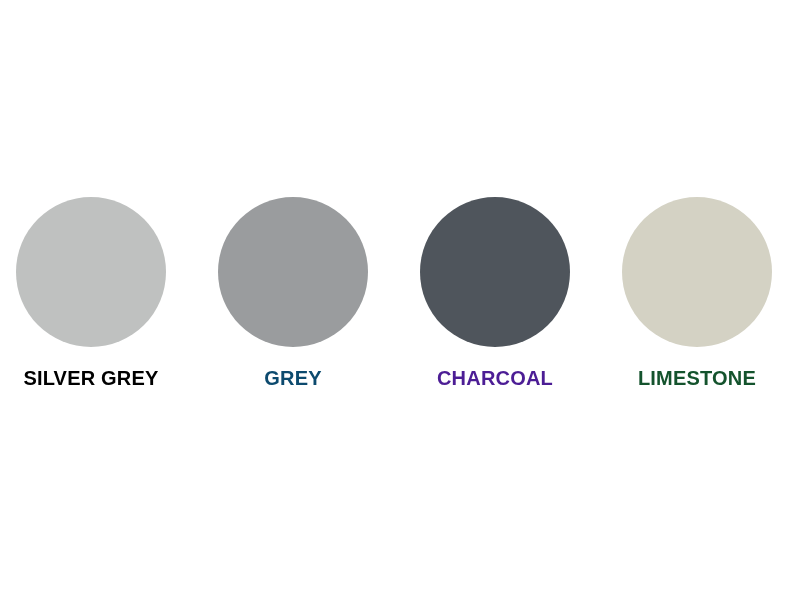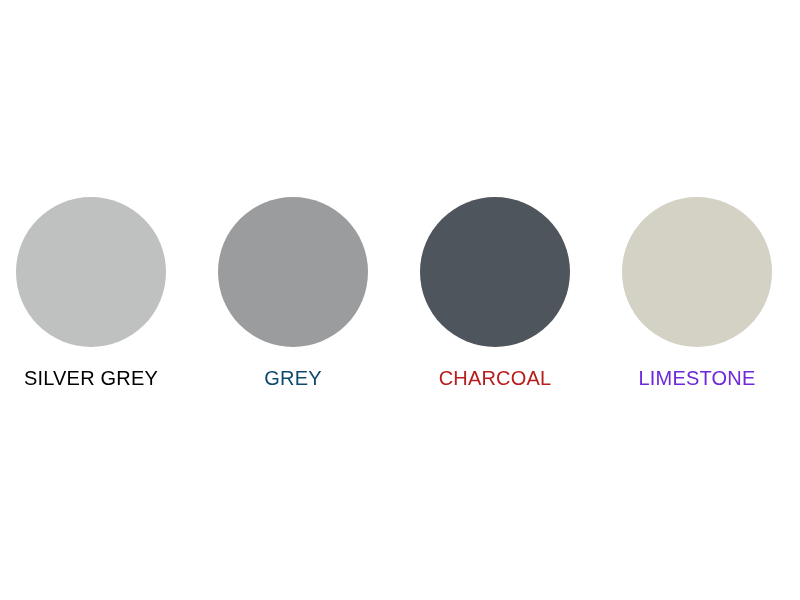--- a/index.html
+++ b/index.html
@@ -12,20 +12,21 @@
     height: 600px;
     background: #ffffff;
     font-family: "Liberation Sans", sans-serif;
     overflow: hidden;
   }
   #palette-board {
     position: relative;
     width: 788px;
     height: 600px;
     background: #ffffff;
+    font-weight: bold;
   }
   .swatch-row {
     position: absolute;
     left: 0;
     top: 197px;
     width: 800px;
     height: 200px;
     display: flex;
     flex-direction: row;
     align-items: flex-start;
@@ -70,22 +71,22 @@
       <div class="swatch-label" style="color: rgb(0, 0, 0);">SILVER GREY</div>
     </div>
 
     <div class="swatch-item">
       <div class="swatch-disc" style="background: rgb(154, 156, 158); width: 150px; height: 150px;"></div>
       <div class="swatch-label" style="color: #0c4a6e;">GREY</div>
     </div>
 
     <div class="swatch-item">
       <div class="swatch-disc" style="background: rgb(79, 85, 92); width: 150px; height: 150px;"></div>
-      <div class="swatch-label" style="color: #b91c1c;">CHARCOAL</div>
+      <div class="swatch-label" style="color: #4c1d95;">CHARCOAL</div>
     </div>
 
     <div class="swatch-item">
       <div class="swatch-disc" style="background: rgb(212, 210, 196); width: 150px; height: 150px;"></div>
-      <div class="swatch-label" style="color: #6d28d9;">LIMESTONE</div>
+      <div class="swatch-label" style="color: #14532d;">LIMESTONE</div>
     </div>
 
   </div>
 </div>
 
 </body></html>

